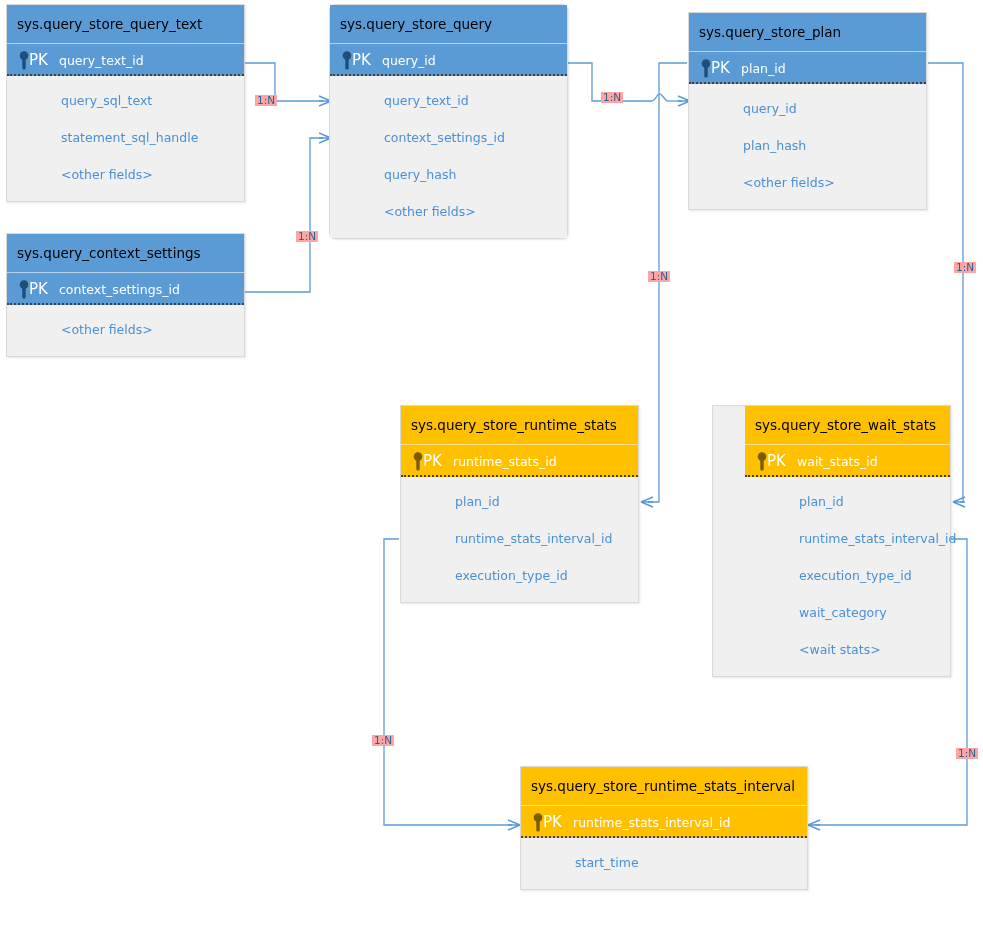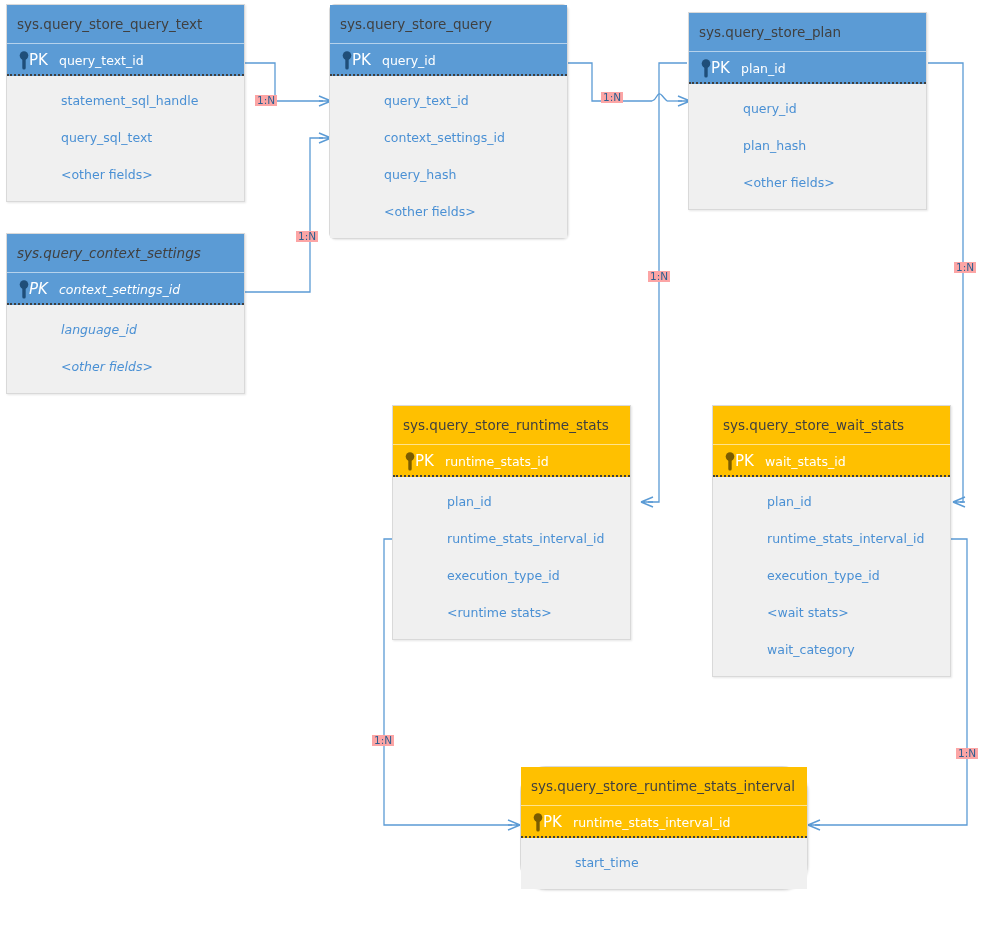--- a/index.html
+++ b/index.html
@@ -20,21 +20,21 @@
     box-sizing:border-box;
     background:#f0f0f0;
     border:1px solid #d9d9d9;
     box-shadow:1px 1px 2px rgba(0,0,0,0.10);
   }
   .entity .title{
     box-sizing:border-box;
     height:38px;line-height:38px;
     padding-left:10px;
     font-size:13.5px;
-    color:#404040;
+    color:#000000;
     white-space:nowrap;
     overflow:hidden;
   }
   .entity .pkrow{
     box-sizing:border-box;
     height:33px;line-height:33px;
     position:relative;
     border-top:1px solid rgba(255,255,255,0.55);
     border-bottom:2px dotted #3f3f3f;
     white-space:nowrap;
@@ -155,22 +155,22 @@
     <div class="title">sys.query_store_query_text</div>
     <div class="pkrow">
       <svg class="keyicon" viewBox="0 0 12 19">
         <circle cx="6" cy="4.6" r="4.3"></circle>
         <rect x="4.3" y="6.5" width="3.4" height="12" rx="1.5"></rect>
       </svg>
       <span class="pklabel">PK</span>
       <span class="pkname">query_text_id</span>
     </div>
     <div class="fields">
+      <div class="field">query_sql_text</div>
       <div class="field">statement_sql_handle</div>
-      <div class="field">query_sql_text</div>
       <div class="field">&lt;other fields&gt;</div>
     </div>
   </div>
 
   <div class="entity blue" style="left:329px;top:4px;width:239px;border-radius:6px;">
     <div class="title">sys.query_store_query</div>
     <div class="pkrow">
       <svg class="keyicon" viewBox="0 0 12 19">
         <circle cx="6" cy="4.6" r="4.3"></circle>
         <rect x="4.3" y="6.5" width="3.4" height="12" rx="1.5"></rect>
@@ -196,74 +196,72 @@
       <span class="pklabel">PK</span>
       <span class="pkname">plan_id</span>
     </div>
     <div class="fields">
       <div class="field">query_id</div>
       <div class="field">plan_hash</div>
       <div class="field">&lt;other fields&gt;</div>
     </div>
   </div>
 
-  <div class="entity blue" style="left:6px;top:233px;width:239px;font-style:italic;">
+  <div class="entity blue" style="left:6px;top:233px;width:239px;">
     <div class="title">sys.query_context_settings</div>
     <div class="pkrow">
       <svg class="keyicon" viewBox="0 0 12 19">
         <circle cx="6" cy="4.6" r="4.3"></circle>
         <rect x="4.3" y="6.5" width="3.4" height="12" rx="1.5"></rect>
       </svg>
       <span class="pklabel">PK</span>
       <span class="pkname">context_settings_id</span>
     </div>
     <div class="fields">
-      <div class="field">language_id</div>
-      <div class="field">&lt;other fields&gt;</div>
-    </div>
-  </div>
-
-  <div class="entity orange" style="left:392px;top:405px;width:239px;">
+      <div class="field">&lt;other fields&gt;</div>
+    </div>
+  </div>
+
+  <div class="entity orange" style="left:400px;top:405px;width:239px;">
     <div class="title">sys.query_store_runtime_stats</div>
     <div class="pkrow">
       <svg class="keyicon" viewBox="0 0 12 19">
         <circle cx="6" cy="4.6" r="4.3"></circle>
         <rect x="4.3" y="6.5" width="3.4" height="12" rx="1.5"></rect>
       </svg>
       <span class="pklabel">PK</span>
       <span class="pkname">runtime_stats_id</span>
     </div>
     <div class="fields">
       <div class="field">plan_id</div>
       <div class="field">runtime_stats_interval_id</div>
       <div class="field">execution_type_id</div>
-      <div class="field">&lt;runtime stats&gt;</div>
-    </div>
-  </div>
-
-  <div class="entity orange" style="left:712px;top:405px;width:239px;">
+    </div>
+  </div>
+
+  <div class="entity orange" style="left:712px;top:405px;width:239px;padding-left:32px;">
     <div class="title">sys.query_store_wait_stats</div>
     <div class="pkrow">
       <svg class="keyicon" viewBox="0 0 12 19">
         <circle cx="6" cy="4.6" r="4.3"></circle>
         <rect x="4.3" y="6.5" width="3.4" height="12" rx="1.5"></rect>
       </svg>
       <span class="pklabel">PK</span>
       <span class="pkname">wait_stats_id</span>
     </div>
     <div class="fields">
       <div class="field">plan_id</div>
       <div class="field">runtime_stats_interval_id</div>
       <div class="field">execution_type_id</div>
+      <div class="field">wait_category</div>
       <div class="field">&lt;wait stats&gt;</div>
-      <div class="field">wait_category</div>
-    </div>
-  </div>
-
-  <div class="entity orange" style="left:520px;top:766px;width:288px;border-radius:26px;">
+    </div>
+  </div>
+
+  <div class="entity orange" style="left:520px;top:766px;width:288px;">
     <div class="title">sys.query_store_runtime_stats_interval</div>
     <div class="pkrow">
       <svg class="keyicon" viewBox="0 0 12 19">
         <circle cx="6" cy="4.6" r="4.3"></circle>
         <rect x="4.3" y="6.5" width="3.4" height="12" rx="1.5"></rect>
       </svg>
       <span class="pklabel">PK</span>
       <span class="pkname">runtime_stats_interval_id</span>
     </div>
     <div class="fields">

